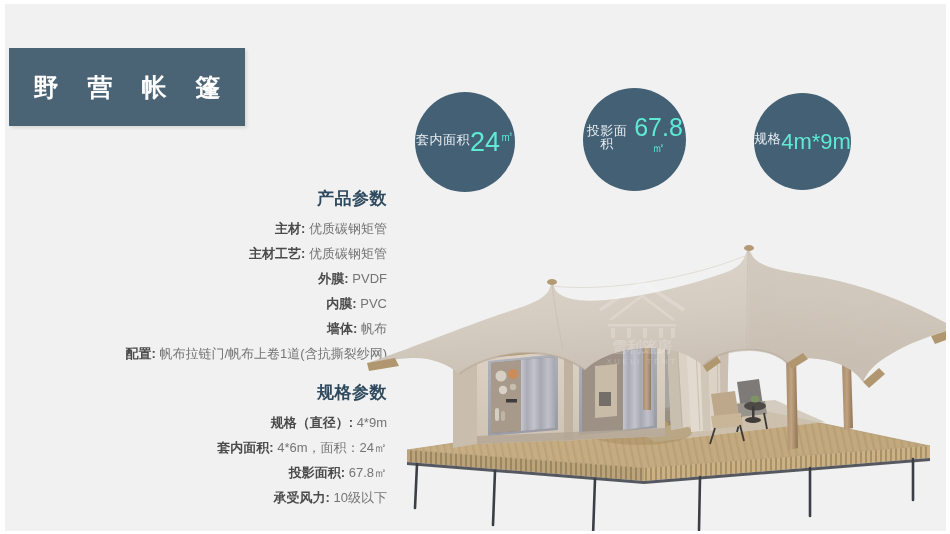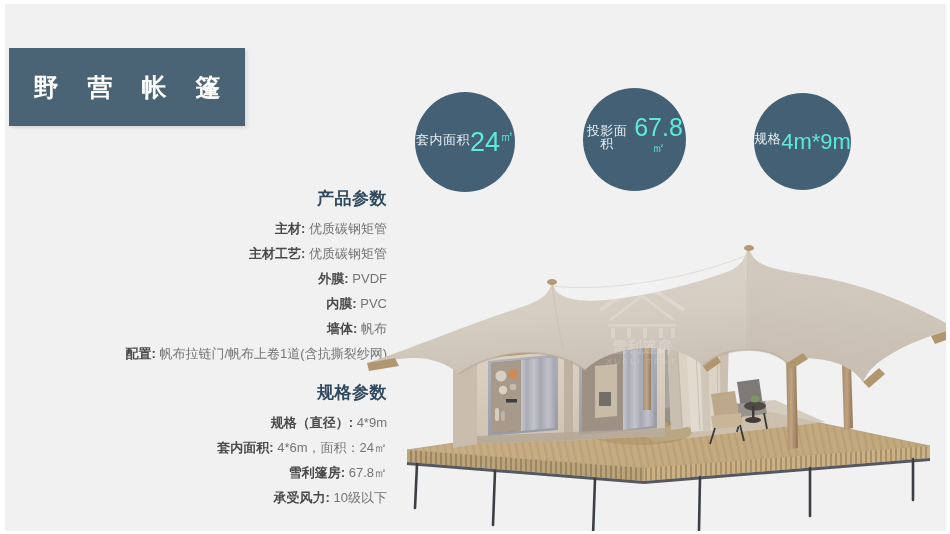--- a/index.html
+++ b/index.html
@@ -170,21 +170,21 @@
       <div class="section-title">规格参数</div>
       <div class="param-row">
         <span class="param-label">规格（直径）:</span>
         <span class="param-value">4*9m</span>
       </div>
       <div class="param-row">
         <span class="param-label">套内面积:</span>
         <span class="param-value">4*6m，面积：24㎡</span>
       </div>
       <div class="param-row">
-        <span class="param-label">雪利篷房:</span>
+        <span class="param-label">投影面积:</span>
         <span class="param-value">67.8㎡</span>
       </div>
       <div class="param-row">
         <span class="param-label">承受风力:</span>
         <span class="param-value">10级以下</span>
       </div>
     </div>
 
   </div>
 

